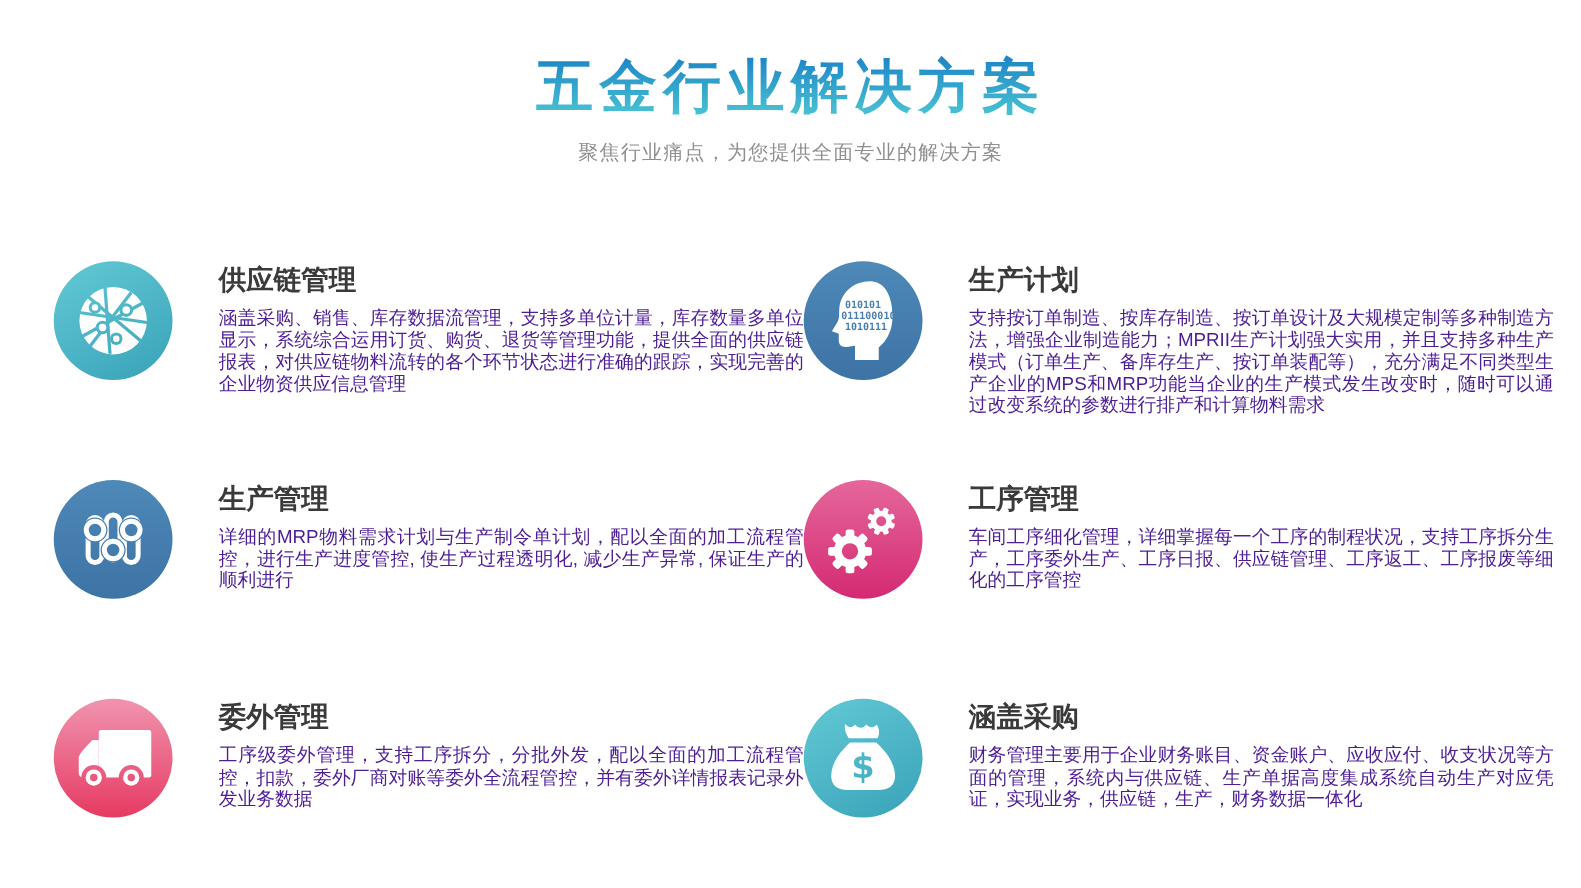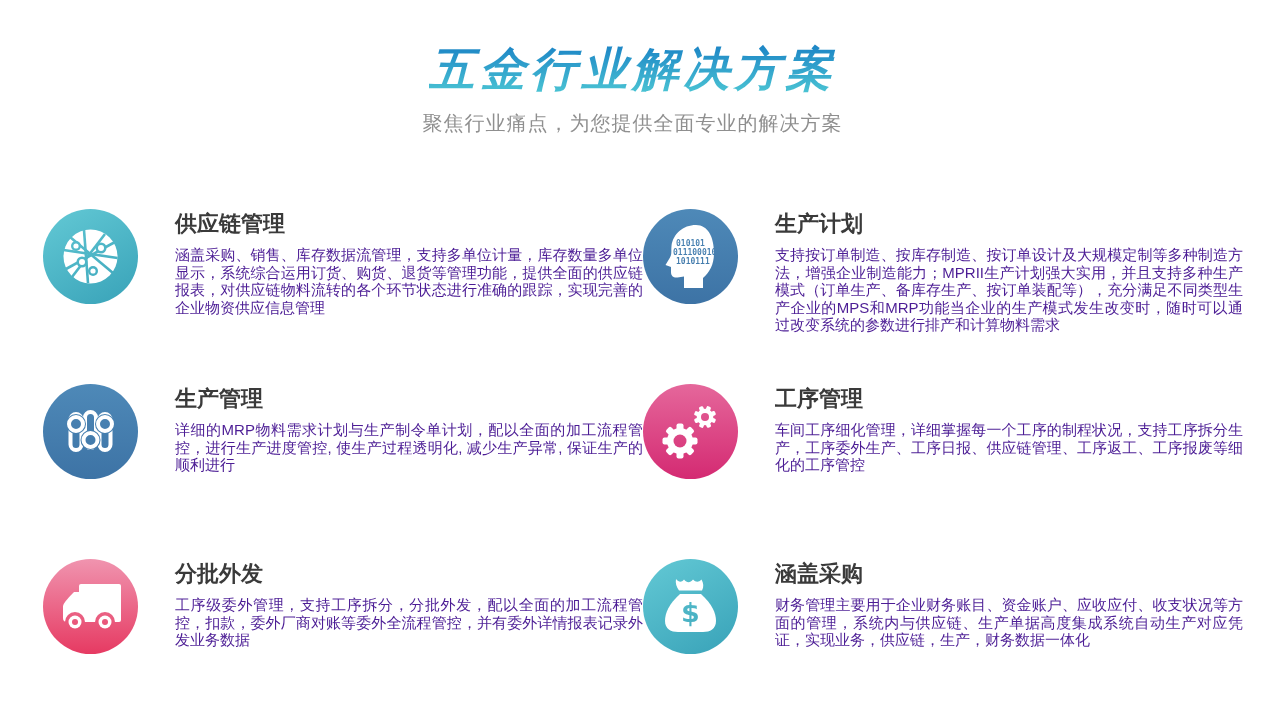--- a/index.html
+++ b/index.html
@@ -3,23 +3,23 @@
 <meta charset="utf-8">
 <style>
   html,body{margin:0;padding:0;background:#fff;width:1265px;height:710px;overflow:hidden;
     font-family:"Liberation Sans","DejaVu Sans",sans-serif;}
   .page{position:relative;width:1265px;height:710px;background:#ffffff;}
   .header{padding-top:38px;text-align:center;}
   .page-title{
     display:inline-block;
     font-size:46px;font-weight:bold;letter-spacing:5px;line-height:62px;
     background:linear-gradient(180deg,#1a82c5 8%,#4cc6d4 92%);
-    -webkit-background-clip:text;background-clip:text;color:transparent;font-style:italic;
+    -webkit-background-clip:text;background-clip:text;color:transparent;
   }
-  .page-subtitle{margin-top:10px;font-size:20px;letter-spacing:1px;color:#8f8f8f;line-height:26px;}
+  .page-subtitle{margin-top:10px;font-size:16px;letter-spacing:1px;color:#8f8f8f;line-height:26px;}
   .cards-grid{
     margin-top:68px;
     display:grid;
     grid-template-columns:600px 600px;
     grid-auto-rows:175px;
     padding-left:43px;
   }
   .card{display:flex;align-items:flex-start;}
   .icon-badge{
     flex:0 0 95px;width:95px;height:95px;border-radius:50%;
@@ -176,21 +176,21 @@
       <circle cx="62" cy="63" r="10" fill="#000"></circle>
       <circle cx="32" cy="63" r="6.5" fill="#fff"></circle>
       <circle cx="62" cy="63" r="6.5" fill="#fff"></circle>
       <circle cx="32" cy="63" r="3" fill="#000"></circle>
       <circle cx="62" cy="63" r="3" fill="#000"></circle>
     </mask>
     <rect width="95" height="95" fill="#fff" mask="url(#m-truck)"></rect>
   </svg>
 </div>
     <div class="card-body">
-      <div class="card-title">分批外发</div>
+      <div class="card-title">委外管理</div>
       <div class="card-desc">工序级委外管理，支持工序拆分，分批外发，配以全面的加工流程管控，扣款，委外厂商对账等委外全流程管控，并有委外详情报表记录外发业务数据</div>
     </div>
   </div>
 
   <div class="card">
     <div class="icon-badge badge-teal">
   <svg viewBox="0 0 95 95">
     <mask id="m-bag">
       <g fill="#fff">
         <path d="M37 35 C26 45 22 54 22 62 C22 70 28 73 35 73 L60 73 C67 73 73 70 73 62 C73 54 69 45 58 35 Z"></path>

